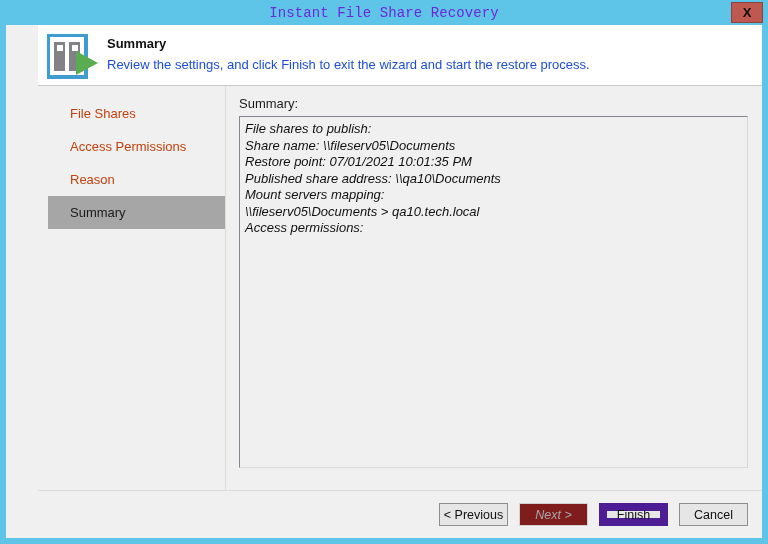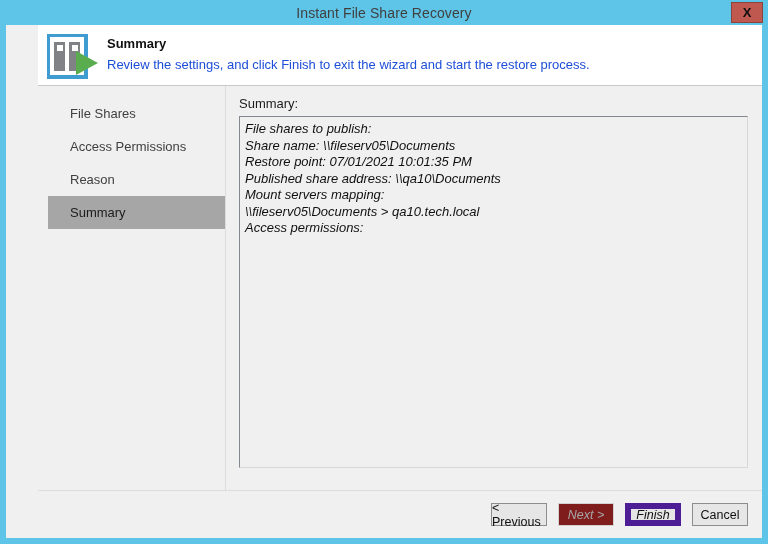--- a/index.html
+++ b/index.html
@@ -30,23 +30,23 @@
     position: relative;
     height: 25px;
     flex: 0 0 25px;
     background: #5ec5e8;
     display: flex;
     align-items: center;
     justify-content: center;
   }
   .titlebar-text {
     font-size: 14px;
-    color: #404040;
+    color: #6d28d9;
     letter-spacing: 0.1px;
-    font-family: Liberation Sans, sans-serif;
+    font-family: Liberation Mono, monospace;
   }
   .close-button {
     position: absolute;
     top: 2px;
     right: 5px;
     width: 32px;
     height: 21px;
     background: #bf584f;
     border: 1px solid #8a443c;
     box-sizing: border-box;
@@ -126,21 +126,21 @@
     box-sizing: border-box;
   }
   .nav-item {
     height: 33px;
     display: flex;
     align-items: center;
     padding-left: 22px;
     margin-left: 10px;
     margin-right: 0px;
     font-size: 13px;
-    color: #404040;
+    color: #c2410c;
     cursor: pointer;
     box-sizing: border-box;
   }
   .nav-item.selected {
     background: #a6a6a6;
     color: #1c1c1c;
   }
 
   .content {
     flex: 1 1 auto;
@@ -178,21 +178,21 @@
     flex: 0 0 48px;
     background: #f0f0f0;
     border-top: 1px solid #dcdcdc;
     display: flex;
     align-items: center;
     justify-content: flex-end;
     padding-right: 14px;
     box-sizing: border-box;
   }
   .btn {
-    width: 56px;
+    width: 69px;
     height: 23px;
     margin-left: 11px;
     font-size: 12.5px;
     font-family: "Liberation Sans", sans-serif;
     color: #111111;
     background: #e6e6e6;
     border: 1px solid #8d8d8d;
     box-sizing: border-box;
     display: flex;
     align-items: center;
@@ -201,23 +201,22 @@
     padding: 0;
   }
   .btn.disabled {
     color: #a6a6a6;
     border-color: #d2d2d2;
     background: #7f1d1d;
     cursor: default;
     font-style: italic;
   }
   .btn.default {
-    border: 6px solid #4c1d95;
+    border: 8px solid #4c1d95;
     background: #e6e6e6;
-    font-style: italic;
   }
 </style>
 </head>
 <body>
 
 <div class="window">
 
   <div class="titlebar">
     <div class="titlebar-text">Instant File Share Recovery</div>
     <div class="close-button">

